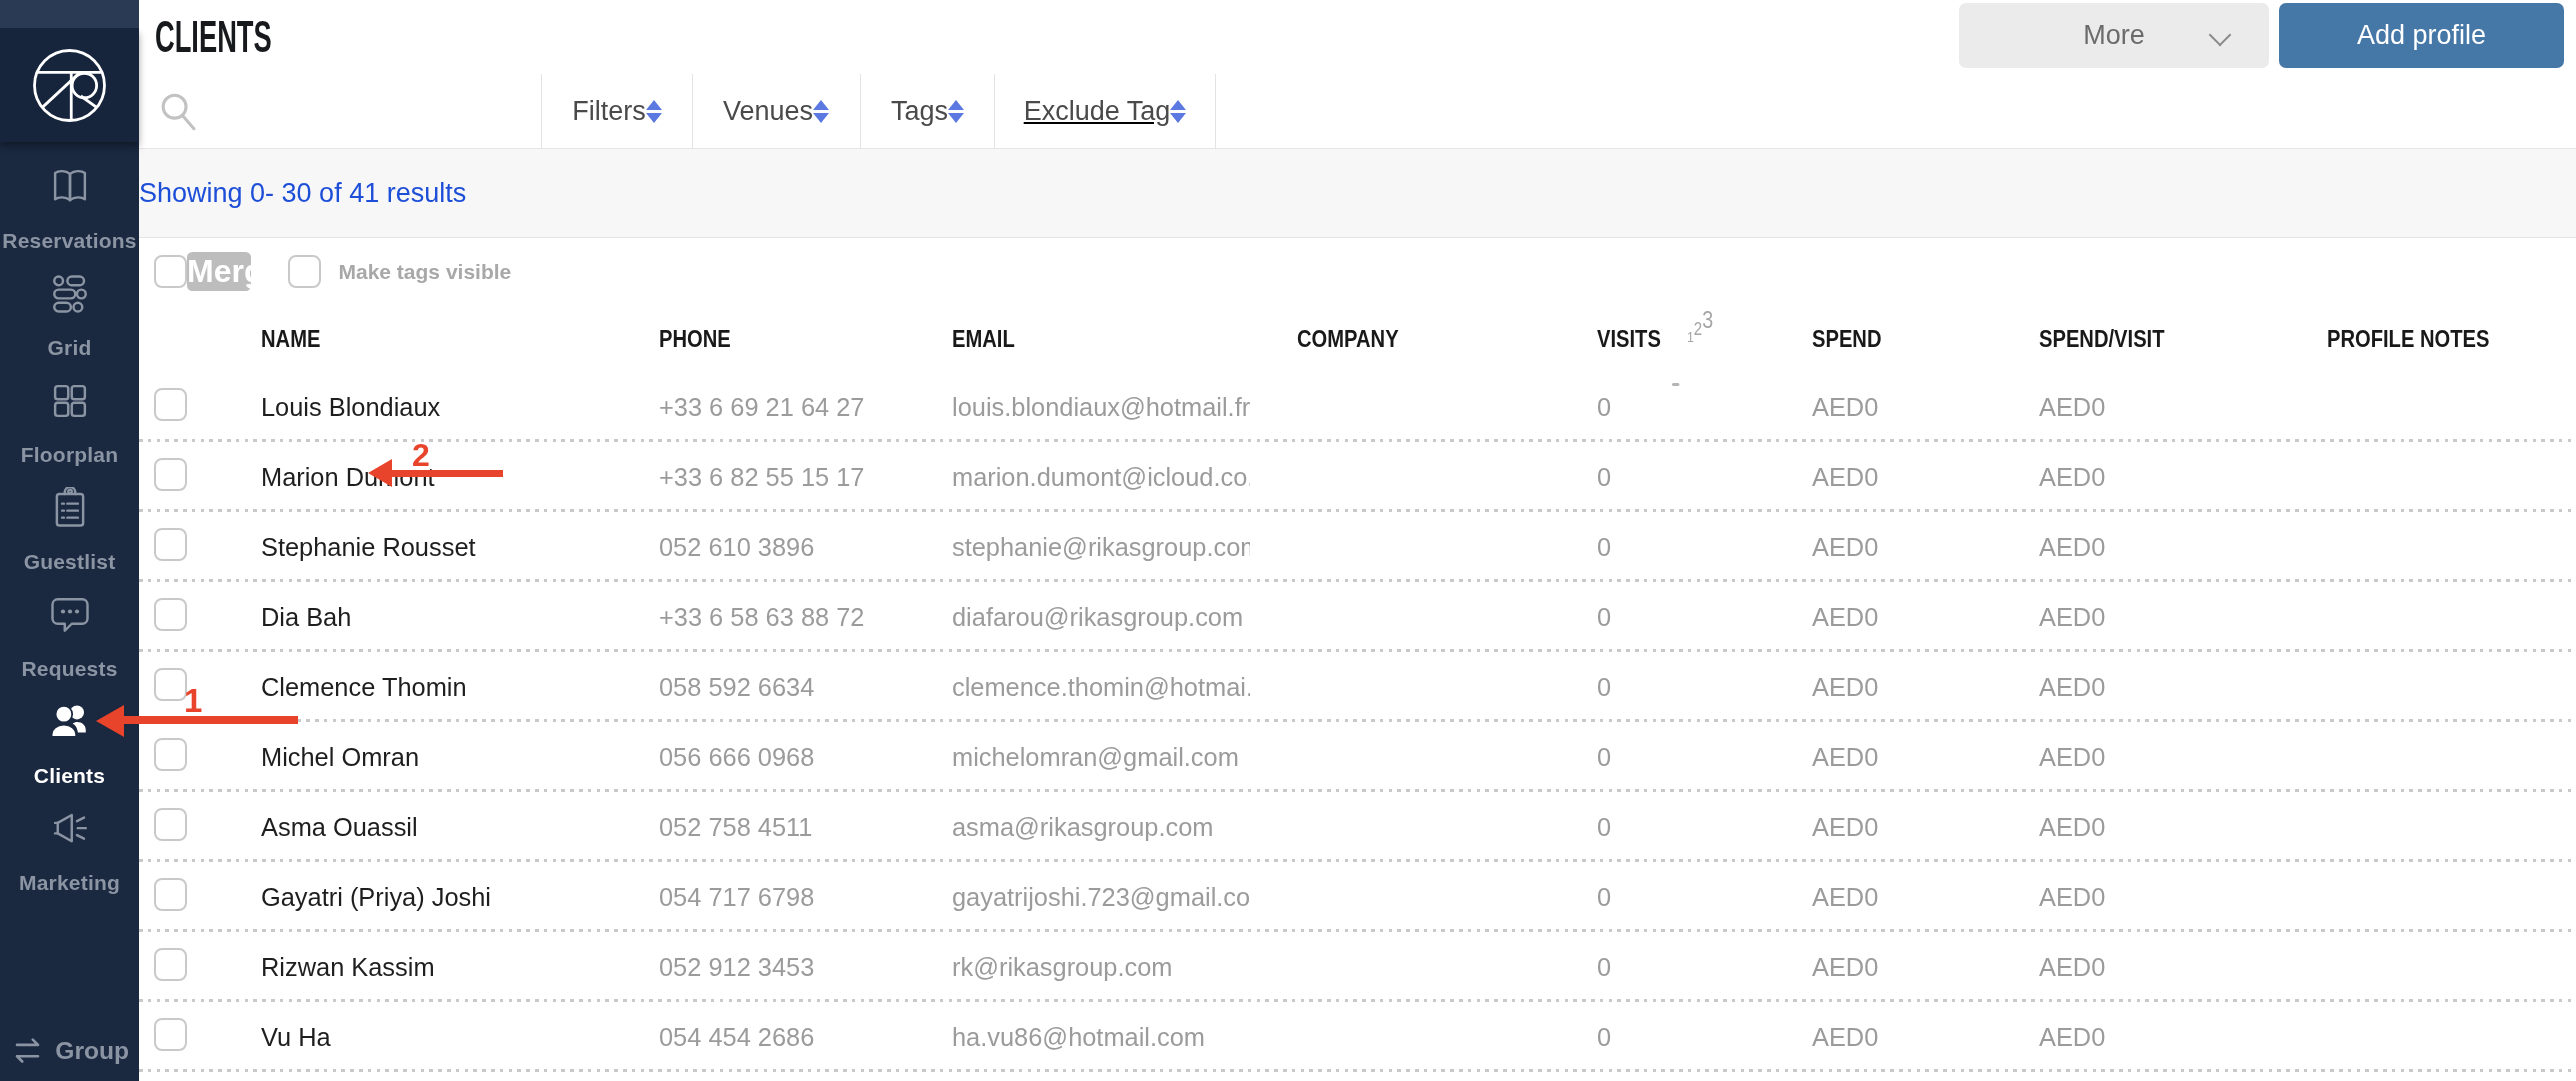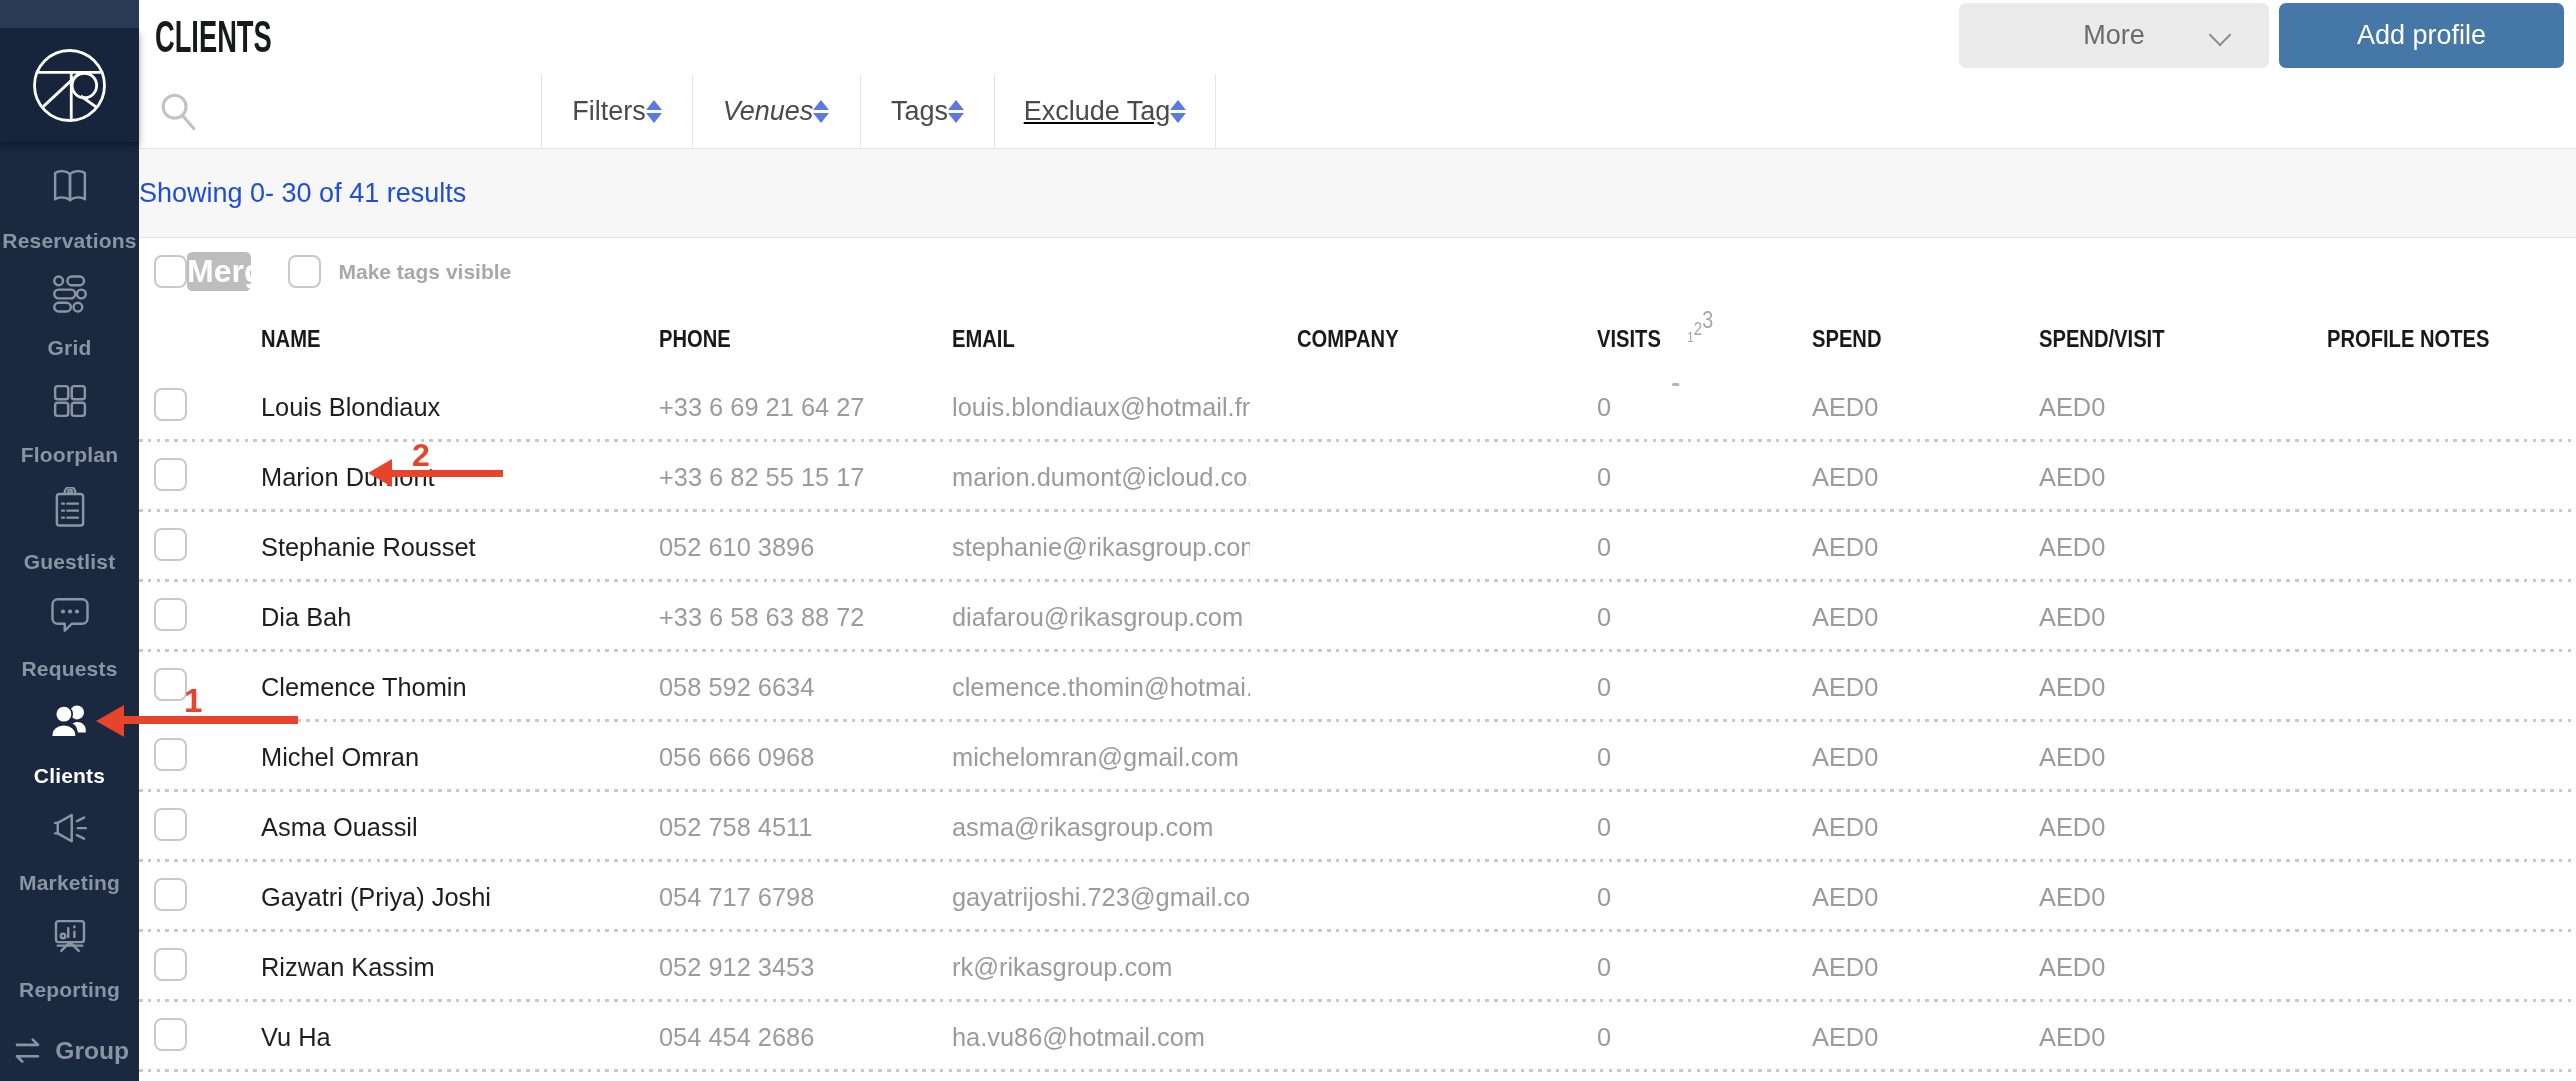--- a/index.html
+++ b/index.html
@@ -200,35 +200,20 @@
           <path d="M26 8 L10 17 v12 L26 38 Z"></path>
           <line x1="10" y1="17" x2="7" y2="17"></line>
             <line x1="10" y1="29" x2="7" y2="29"></line>
           <line x1="32" y1="15" x2="40" y2="11"></line>
           <line x1="33" y1="23" x2="42" y2="23"></line>
           <line x1="32" y1="31" x2="40" y2="35"></line>
         </g>
       </svg>
       <span class="nav-label">Marketing</span>
     </div>
-    <div class="nav-item">
-      <svg width="42" height="42" viewBox="0 0 48 48">
-        <g stroke="#8B94A3" stroke-width="2.8" fill="none" stroke-linecap="round" stroke-linejoin="round">
-          <rect x="8" y="7" width="32" height="24" rx="3"></rect>
-          <circle cx="16" cy="24" r="2.6"></circle>
-          <line x1="22" y1="25" x2="22" y2="15"></line>
-          <line x1="29" y1="25" x2="29" y2="19"></line>
-          <line x1="29" y1="14" x2="29" y2="13"></line>
-          <path d="M14 41 L24 31 L34 41"></path>
-          <line x1="24" y1="31" x2="24" y2="34"></line>
-          <line x1="10" y1="35" x2="38" y2="35"></line>
-        </g>
-      </svg>
-      <span class="nav-label">Reporting</span>
-    </div>
   </nav>
 
   <div class="group-item">
     <svg width="35" height="28" viewBox="0 0 40 32">
       <g stroke="#8B94A3" stroke-width="3" fill="none" stroke-linecap="round" stroke-linejoin="round">
         <path d="M8 9 h24 M26 3 l6 6"></path>
         <path d="M32 22 h-24 M14 28 l-6 -6"></path>
       </g>
     </svg>
     <span>Group</span>
@@ -254,21 +239,21 @@
       <line x1="29" y1="29" x2="42" y2="44" stroke="#C2C2C2" stroke-width="3.5" stroke-linecap="round"></line>
     </svg>
     <input class="search-input" type="text" placeholder="" style="">
     <div class="dd" style="left:402px; width:151px;">
       <span class="dd-label">Filters</span>
       <span class="sort-arrows">
           <span class="tri-up"></span>
           <span class="tri-down"></span>
         </span>
     </div>
-    <div class="dd" style="left:553px; width:167px;font-style:italic;">
+    <div class="dd" style="left:553px; width:167px;">
       <span class="dd-label">Venues</span>
       <span class="sort-arrows">
           <span class="tri-up"></span>
           <span class="tri-down"></span>
         </span>
     </div>
     <div class="dd" style="left:721px; width:134px;">
       <span class="dd-label">Tags</span>
       <span class="sort-arrows">
           <span class="tri-up"></span>

